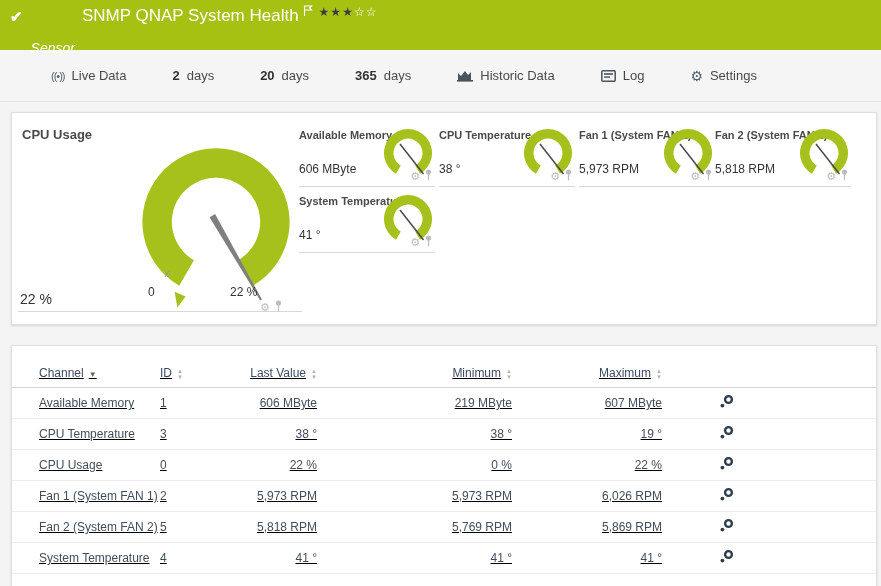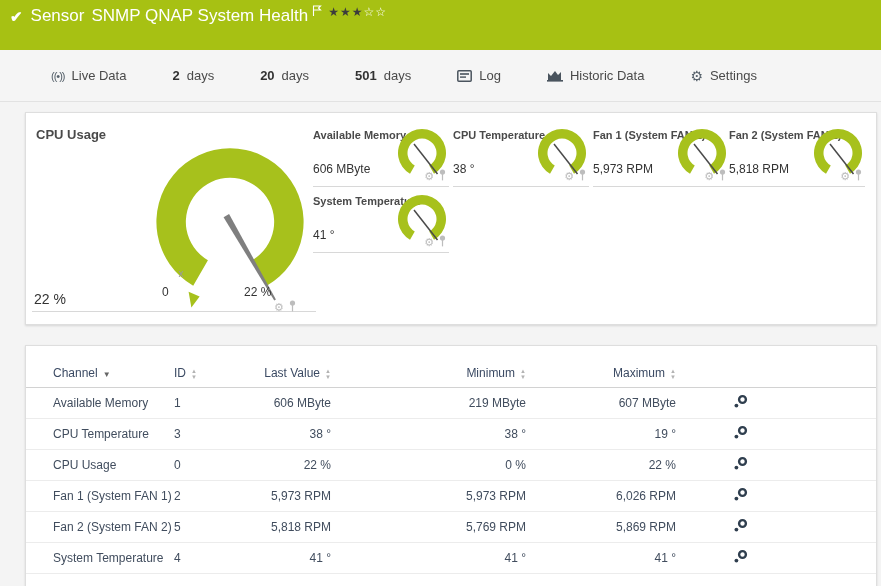--- a/index.html
+++ b/index.html
@@ -3,21 +3,21 @@
 <meta charset="utf-8">
 <style>
   * { margin:0; padding:0; box-sizing:border-box; }
   html,body { width:881px; height:586px; overflow:hidden; background:#f4f4f4;
     font-family:"Liberation Sans", sans-serif; }
 
   
   .sensor-header { height:50px; background:#a7c113; color:#fff; position:relative; padding:6px 10px 0 10px; }
   .hdr-row { display:flex; align-items:flex-start; }
   .hdr-check { font-size:15px; font-weight:bold; margin:2px 8px 0 0; }
-  .hdr-kind { font-size:17px; margin-right:7px; }
+  .hdr-kind { font-style:italic; font-size:14px; margin-right:7px;margin-top:34px; }
   .hdr-title { font-size:17px; }
   .hdr-flag { margin:0 6px 0 4px; position:relative; top:-3px; }
   .hdr-stars { font-size:12px; letter-spacing:1px; position:relative; top:-1px; }
   .hdr-stars .full { color:#3c3c3c; }
   .hdr-stars .empty { color:#ffffff; }
   .hdr-status { font-size:11px; font-weight:bold; margin:1px 0 0 46px; }
 
   
   .tabbar { height:52px; background:#f5f5f5; border-bottom:1px solid #e2e2e2;
     display:flex; align-items:stretch; padding-left:28px; }
@@ -26,21 +26,21 @@
   .tab .num { font-weight:bold; color:#333; }
   .tab.active { }
   .tab.active::after { content:""; position:absolute; left:0; right:0; bottom:0; height:4px; background:#2499cc; }
   .tab.active .tab-label { font-weight:bold; color:#333; }
   .ticon { display:inline-flex; align-items:center; color:#55606a; }
   .live-glyph { font-size:11px; color:#55606a; letter-spacing:-1px; }
   .gear-glyph { font-size:14px; color:#55606a; }
 
   
   .card { background:#fff; border:1px solid #dedede; box-shadow:0 1px 2px rgba(0,0,0,.12);
-    margin:0 4px 0 25px; position:relative; }
+    margin:0 4px 0 11px; position:relative;text-decoration:underline; }
   .card.gauges { margin-top:10px; height:213px; }
   .card.table-card { margin-top:20px; height:260px; }
 
   
   .big-title { position:absolute; left:10px; top:14px; font-size:13px; font-weight:bold; color:#4a4a4a; }
   .big-gauge-svg { position:absolute; left:112px; top:20px; }
   .big-scale-min { position:absolute; left:136px; top:172px; font-size:12px; color:#333; }
   .big-scale-max { position:absolute; left:218px; top:172px; font-size:12px; color:#333; }
   .big-value { position:absolute; left:8px; top:178px; font-size:14px; color:#333; }
   .big-underline { position:absolute; left:6px; top:198px; width:284px; border-bottom:1px solid #d8d8d8; }
@@ -99,41 +99,41 @@
   </div>
   <div class="tab">
     <span class="num">2</span>
     <span class="tab-word">days</span>
   </div>
   <div class="tab">
     <span class="num">20</span>
     <span class="tab-word">days</span>
   </div>
   <div class="tab">
-    <span class="num">501</span>
+    <span class="num">365</span>
     <span class="tab-word">days</span>
+  </div>
+  <div class="tab">
+    <span class="ticon">
+      <svg width="16" height="13" viewBox="0 0 16 13">
+          <path d="M1 12 V4 L4 7 L8 2 L11 6 L14 3 V12 Z" fill="#4a545e"></path>
+          <rect x="0" y="11" width="16" height="1.6" fill="#4a545e"></rect>
+        </svg>
+    </span>
+    <span class="tab-label">Historic Data</span>
   </div>
   <div class="tab">
     <span class="ticon">
       <svg width="15" height="12" viewBox="0 0 15 12">
           <rect x="0.8" y="0.8" width="13.4" height="10.4" rx="1" fill="none" stroke="#4a545e" stroke-width="1.5"></rect>
           <rect x="3" y="3.2" width="9" height="1.6" fill="#4a545e"></rect>
           <rect x="3" y="6.4" width="6" height="1.4" fill="#4a545e"></rect>
         </svg>
     </span>
     <span class="tab-label">Log</span>
-  </div>
-  <div class="tab">
-    <span class="ticon">
-      <svg width="16" height="13" viewBox="0 0 16 13">
-          <path d="M1 12 V4 L4 7 L8 2 L11 6 L14 3 V12 Z" fill="#4a545e"></path>
-          <rect x="0" y="11" width="16" height="1.6" fill="#4a545e"></rect>
-        </svg>
-    </span>
-    <span class="tab-label">Historic Data</span>
   </div>
   <div class="tab">
     <span class="ticon gear-glyph">⚙</span>
     <span class="tab-label">Settings</span>
   </div>
 </div>
 
 <div class="card gauges">
 
   <div class="big-title">CPU Usage</div>

